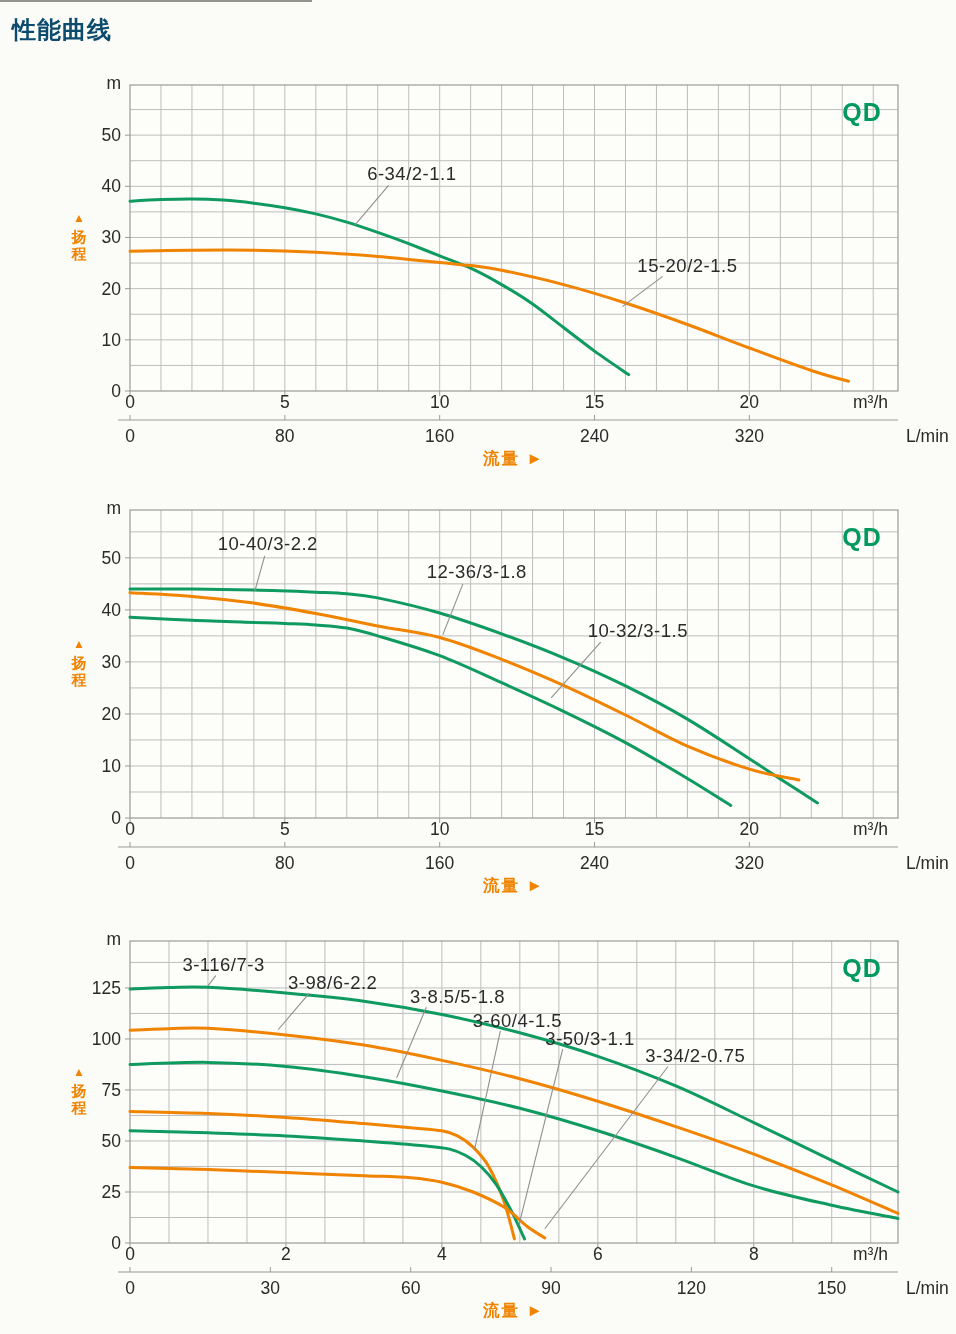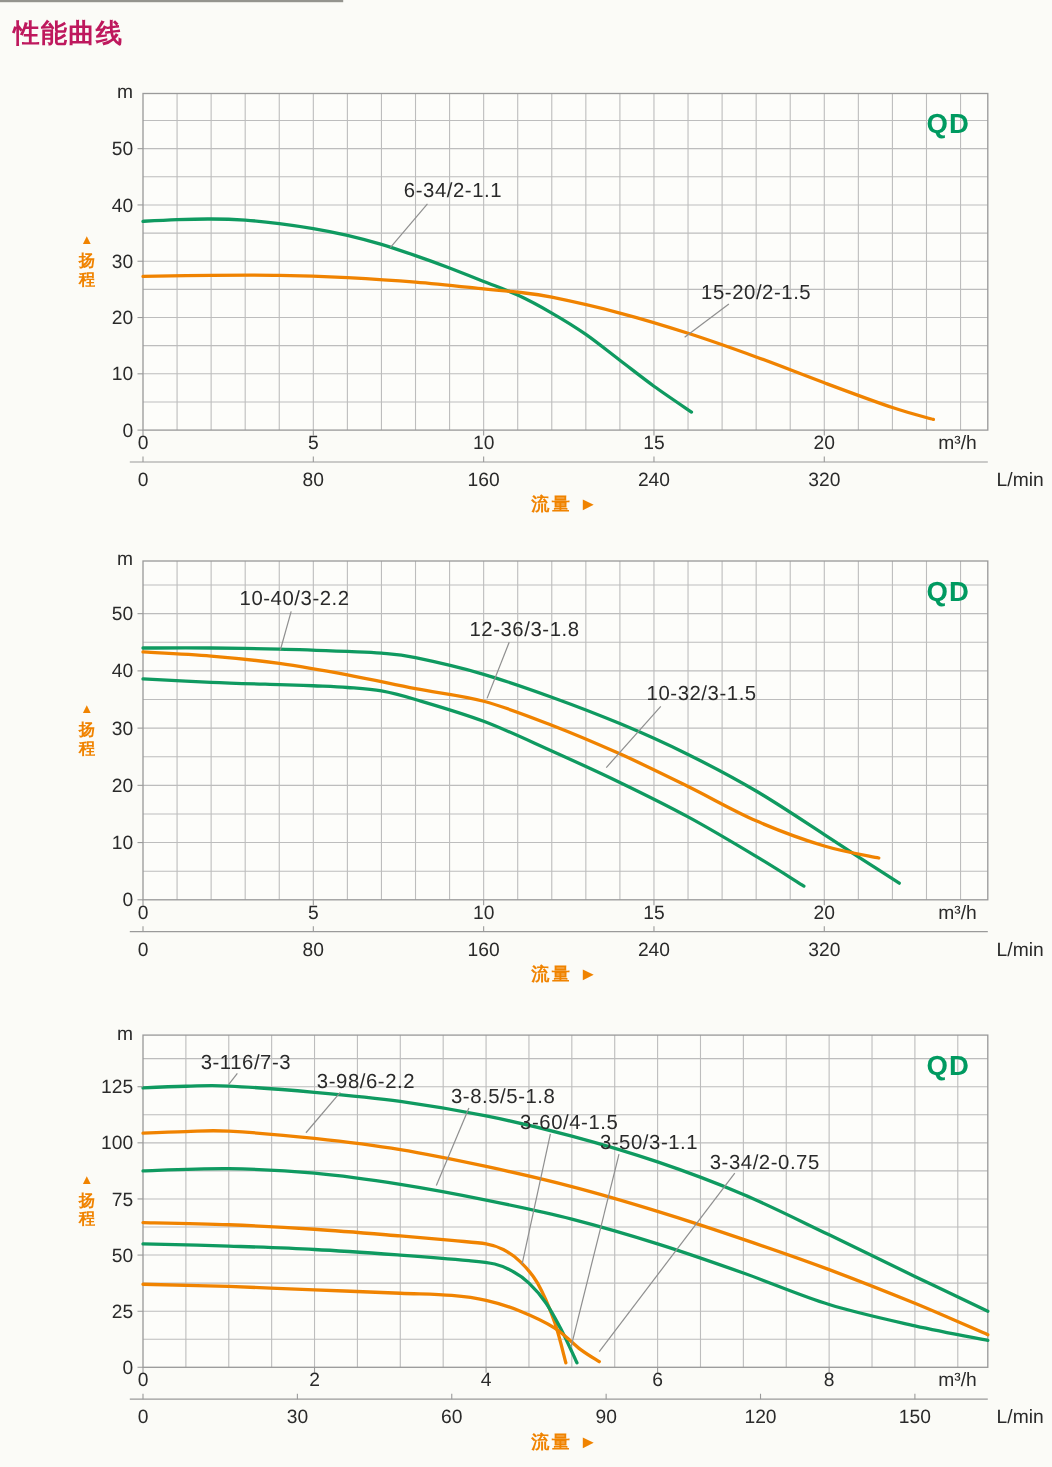--- a/index.html
+++ b/index.html
@@ -20,21 +20,21 @@
     font-size:24px;font-weight:bold;letter-spacing:1px;
   }
   .canvas-wrap{position:absolute;left:0;top:0;width:956px;height:1334px;}
   svg text{font-family:"Liberation Sans", sans-serif;}
 </style>
 </head>
 <body>
 
 <div class="page">
   <div class="top-rule"></div>
-  <h1 class="page-title" style="color: #be185d;">性能曲线</h1>
+  <h1 class="page-title" style="color: #0c4a6e;">性能曲线</h1>
   <div class="canvas-wrap">
     <svg id="chart-canvas" width="956" height="1334" viewBox="0 0 956 1334">
         <g>
           <rect x="130" y="85" width="768" height="306" fill="#fdfdfa"></rect>
           <g stroke="#bdbdbd" stroke-width="1">
             <line x1="160.96774193548387" y1="85" x2="160.96774193548387" y2="391"></line>
             <line x1="191.93548387096774" y1="85" x2="191.93548387096774" y2="391"></line>
             <line x1="222.9032258064516" y1="85" x2="222.9032258064516" y2="391"></line>
             <line x1="253.8709677419355" y1="85" x2="253.8709677419355" y2="391"></line>
             <line x1="284.83870967741933" y1="85" x2="284.83870967741933" y2="391"></line>

